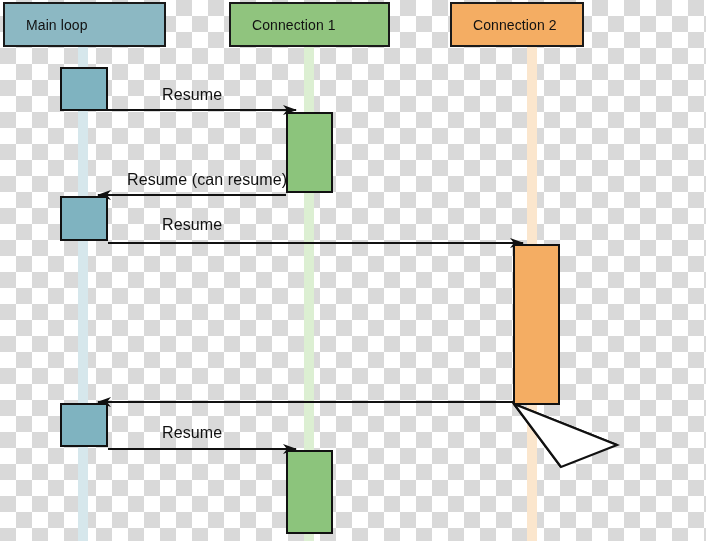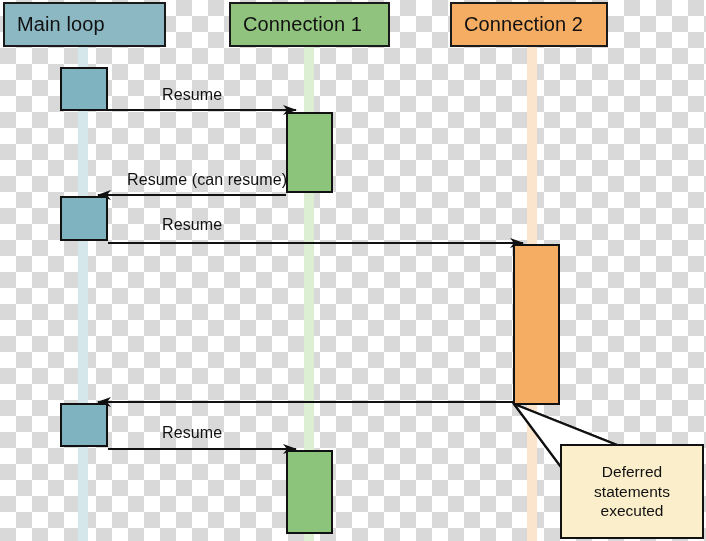--- a/index.html
+++ b/index.html
@@ -31,28 +31,28 @@
   }
   svg.layer { pointer-events: none; }
 
   
   .participant {
     position: absolute;
     box-sizing: border-box;
     border: 2px solid #1a1a1a;
     display: flex;
     align-items: center;
-    padding-left: 12px;
-    font-size: 20px;
+    padding-left: 21px;
+    font-size: 14px;
     color: #111111;
     letter-spacing: 0.1px;
   }
   .p-main   { left: 3px;   top: 2px;  width: 163px; height: 45px; background: #8cb8c3; }
   .p-conn1  { left: 229px; top: 2px;  width: 161px; height: 45px; background: #90c47e; text-align: center; }
-  .p-conn2  { left: 450px; top: 2px;  width: 158px; height: 45px; background: #f4ad63; }
+  .p-conn2  { left: 450px; top: 2px;  width: 134px; height: 45px; background: #f4ad63; }
 
   
   .lifeline {
     position: absolute;
     width: 10px;
   }
   .ll-main  { left: 78px;  top: 47px; height: 494px; background: #d6e7ec; }
   .ll-conn1 { left: 304px; top: 47px; height: 494px; background: #dcefd2; }
   .ll-conn2 { left: 527px; top: 47px; height: 494px; background: #fbe6cd; }
 
@@ -168,21 +168,14 @@
   </div>
   <div class="participant p-conn2">
     <span>Connection 2</span>
   </div>
 
   <div class="msg-label lbl-resume1">Resume</div>
   <div class="msg-label lbl-yield1">Resume (can resume)</div>
   <div class="msg-label lbl-resume2">Resume</div>
   <div class="msg-label lbl-resume3">Resume</div>
 
-  <div class="note">
-    <div>
-      <div>Deferred</div>
-      <div>statements</div>
-      <div>executed</div>
-    </div>
-  </div>
 
 </div>
 
 </body></html>

